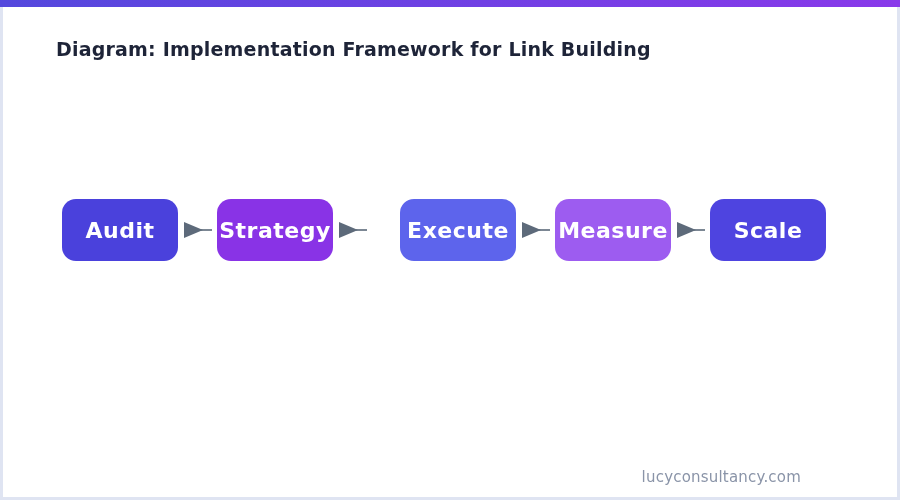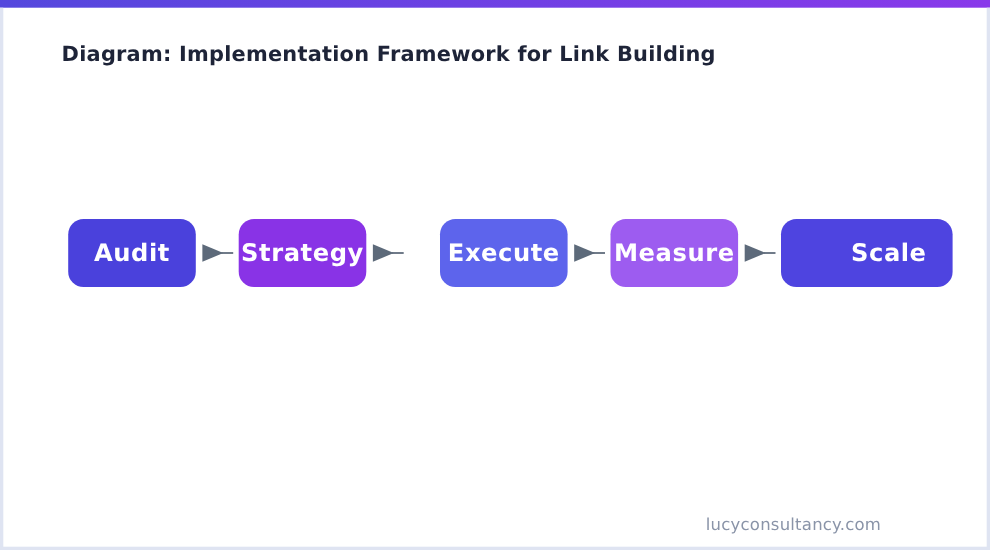--- a/index.html
+++ b/index.html
@@ -118,21 +118,21 @@
       <span class="step-label">Measure</span>
     </div>
 
     <div class="arrow" style="color: rgb(93, 106, 122);">
       <svg width="39" height="18" viewBox="0 0 39 18" fill="currentColor">
         <polygon points="6,1 6,17 25,9"></polygon>
         <rect x="23" y="8.2" width="11" height="1.6"></rect>
       </svg>
     </div>
 
-    <div class="step" style="background-color: rgb(78, 68, 224); padding-left: 40px;">
+    <div class="step" style="background-color: rgb(78, 68, 224);">
       <span class="step-label">Scale</span>
     </div>
 
   </div>
 
   <div class="watermark" style="color: rgb(138, 148, 168);">lucyconsultancy.com</div>
 
 </div>
 
 </body></html>

